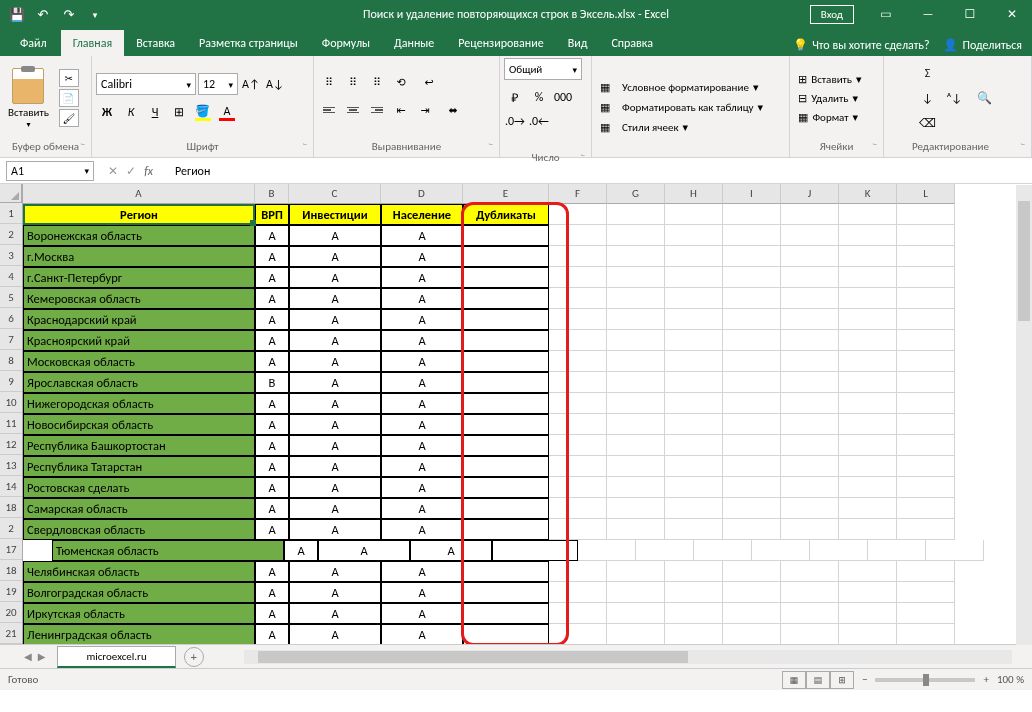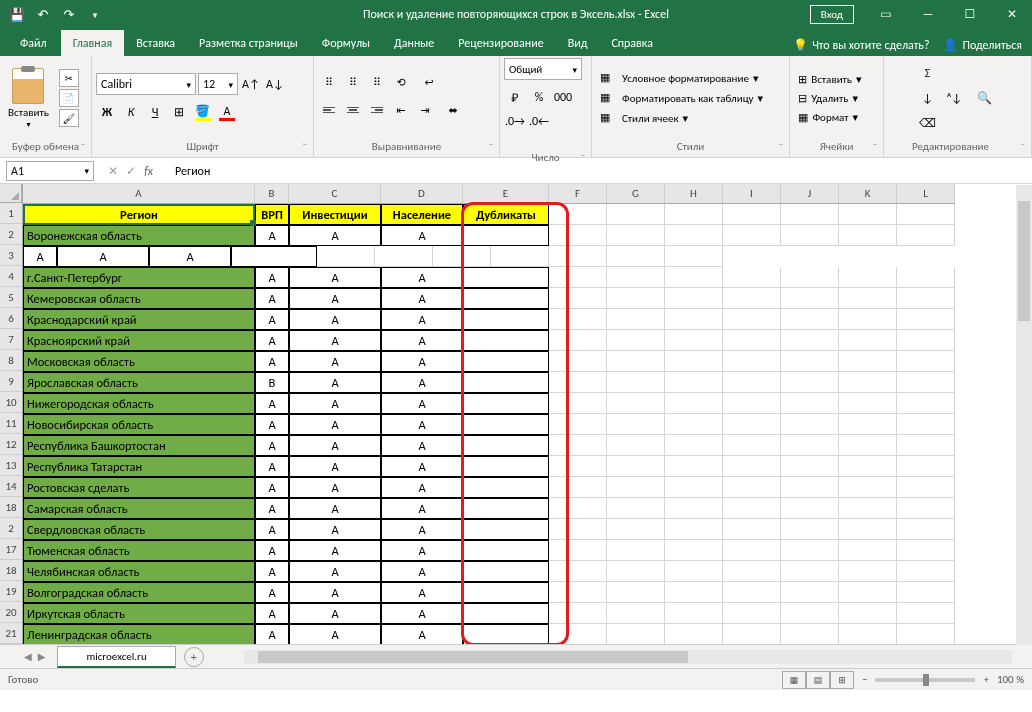--- a/index.html
+++ b/index.html
@@ -242,21 +242,20 @@
     </div>
     <div class="ribbon-group-label">Число</div>
   </div>
 
   <div class="ribbon-group styles-group">
     <div class="ribbon-group-content" style="flex-direction:column;align-items:flex-start;justify-content:center;padding-left:4px">
       <div class="style-row"><span class="style-ic">▦</span><span>Условное форматирование</span> ▾</div>
       <div class="style-row"><span class="style-ic">▦</span><span>Форматировать как таблицу</span> ▾</div>
       <div class="style-row"><span class="style-ic">▦</span><span>Стили ячеек</span> ▾</div>
     </div>
-    <div class="ribbon-group-label">Стили</div>
   </div>
 
   <div class="ribbon-group cells-group">
     <div class="ribbon-group-content" style="flex-direction:column;align-items:flex-start;justify-content:center;padding-left:4px">
       <div class="cell-row"><span>⊞</span><span>Вставить</span> ▾</div>
       <div class="cell-row"><span>⊟</span><span>Удалить</span> ▾</div>
       <div class="cell-row"><span>▦</span><span>Формат</span> ▾</div>
     </div>
     <div class="ribbon-group-label">Ячейки</div>
   </div>
@@ -356,20 +355,21 @@
           <div class="cell emptyE" style="width: 86px;"></div>
           <div class="cell blank" style="width: 58px;"></div>
           <div class="cell blank" style="width: 58px;"></div>
           <div class="cell blank" style="width: 58px;"></div>
           <div class="cell blank" style="width: 58px;"></div>
           <div class="cell blank" style="width: 58px;"></div>
           <div class="cell blank" style="width: 58px;"></div>
           <div class="cell blank" style="width: 58px;"></div>
         </div>
         <div class="row">
+          <div class="cell region" style="width: 232px;">г.Москва</div>
           <div class="cell data" style="width: 34px;">A</div>
           <div class="cell data" style="width: 92px;">A</div>
           <div class="cell data" style="width: 82px;">A</div>
           <div class="cell emptyE" style="width: 86px;"></div>
           <div class="cell blank" style="width: 58px;"></div>
           <div class="cell blank" style="width: 58px;"></div>
           <div class="cell blank" style="width: 58px;"></div>
           <div class="cell blank" style="width: 58px;"></div>
           <div class="cell blank" style="width: 58px;"></div>
           <div class="cell blank" style="width: 58px;"></div>
@@ -551,21 +551,21 @@
           <div class="cell emptyE" style="width: 86px;"></div>
           <div class="cell blank" style="width: 58px;"></div>
           <div class="cell blank" style="width: 58px;"></div>
           <div class="cell blank" style="width: 58px;"></div>
           <div class="cell blank" style="width: 58px;"></div>
           <div class="cell blank" style="width: 58px;"></div>
           <div class="cell blank" style="width: 58px;"></div>
           <div class="cell blank" style="width: 58px;"></div>
         </div>
         <div class="row">
-          <div class="cell region" style="width: 232px;">Тюменская область</div>
+          <div class="cell region" style="width: 232px; margin-left: 29px;">Тюменская область</div>
           <div class="cell data" style="width: 34px;">A</div>
           <div class="cell data" style="width: 92px;">A</div>
           <div class="cell data" style="width: 82px;">A</div>
           <div class="cell emptyE" style="width: 86px;"></div>
           <div class="cell blank" style="width: 58px;"></div>
           <div class="cell blank" style="width: 58px;"></div>
           <div class="cell blank" style="width: 58px;"></div>
           <div class="cell blank" style="width: 58px;"></div>
           <div class="cell blank" style="width: 58px;"></div>
           <div class="cell blank" style="width: 58px;"></div>

